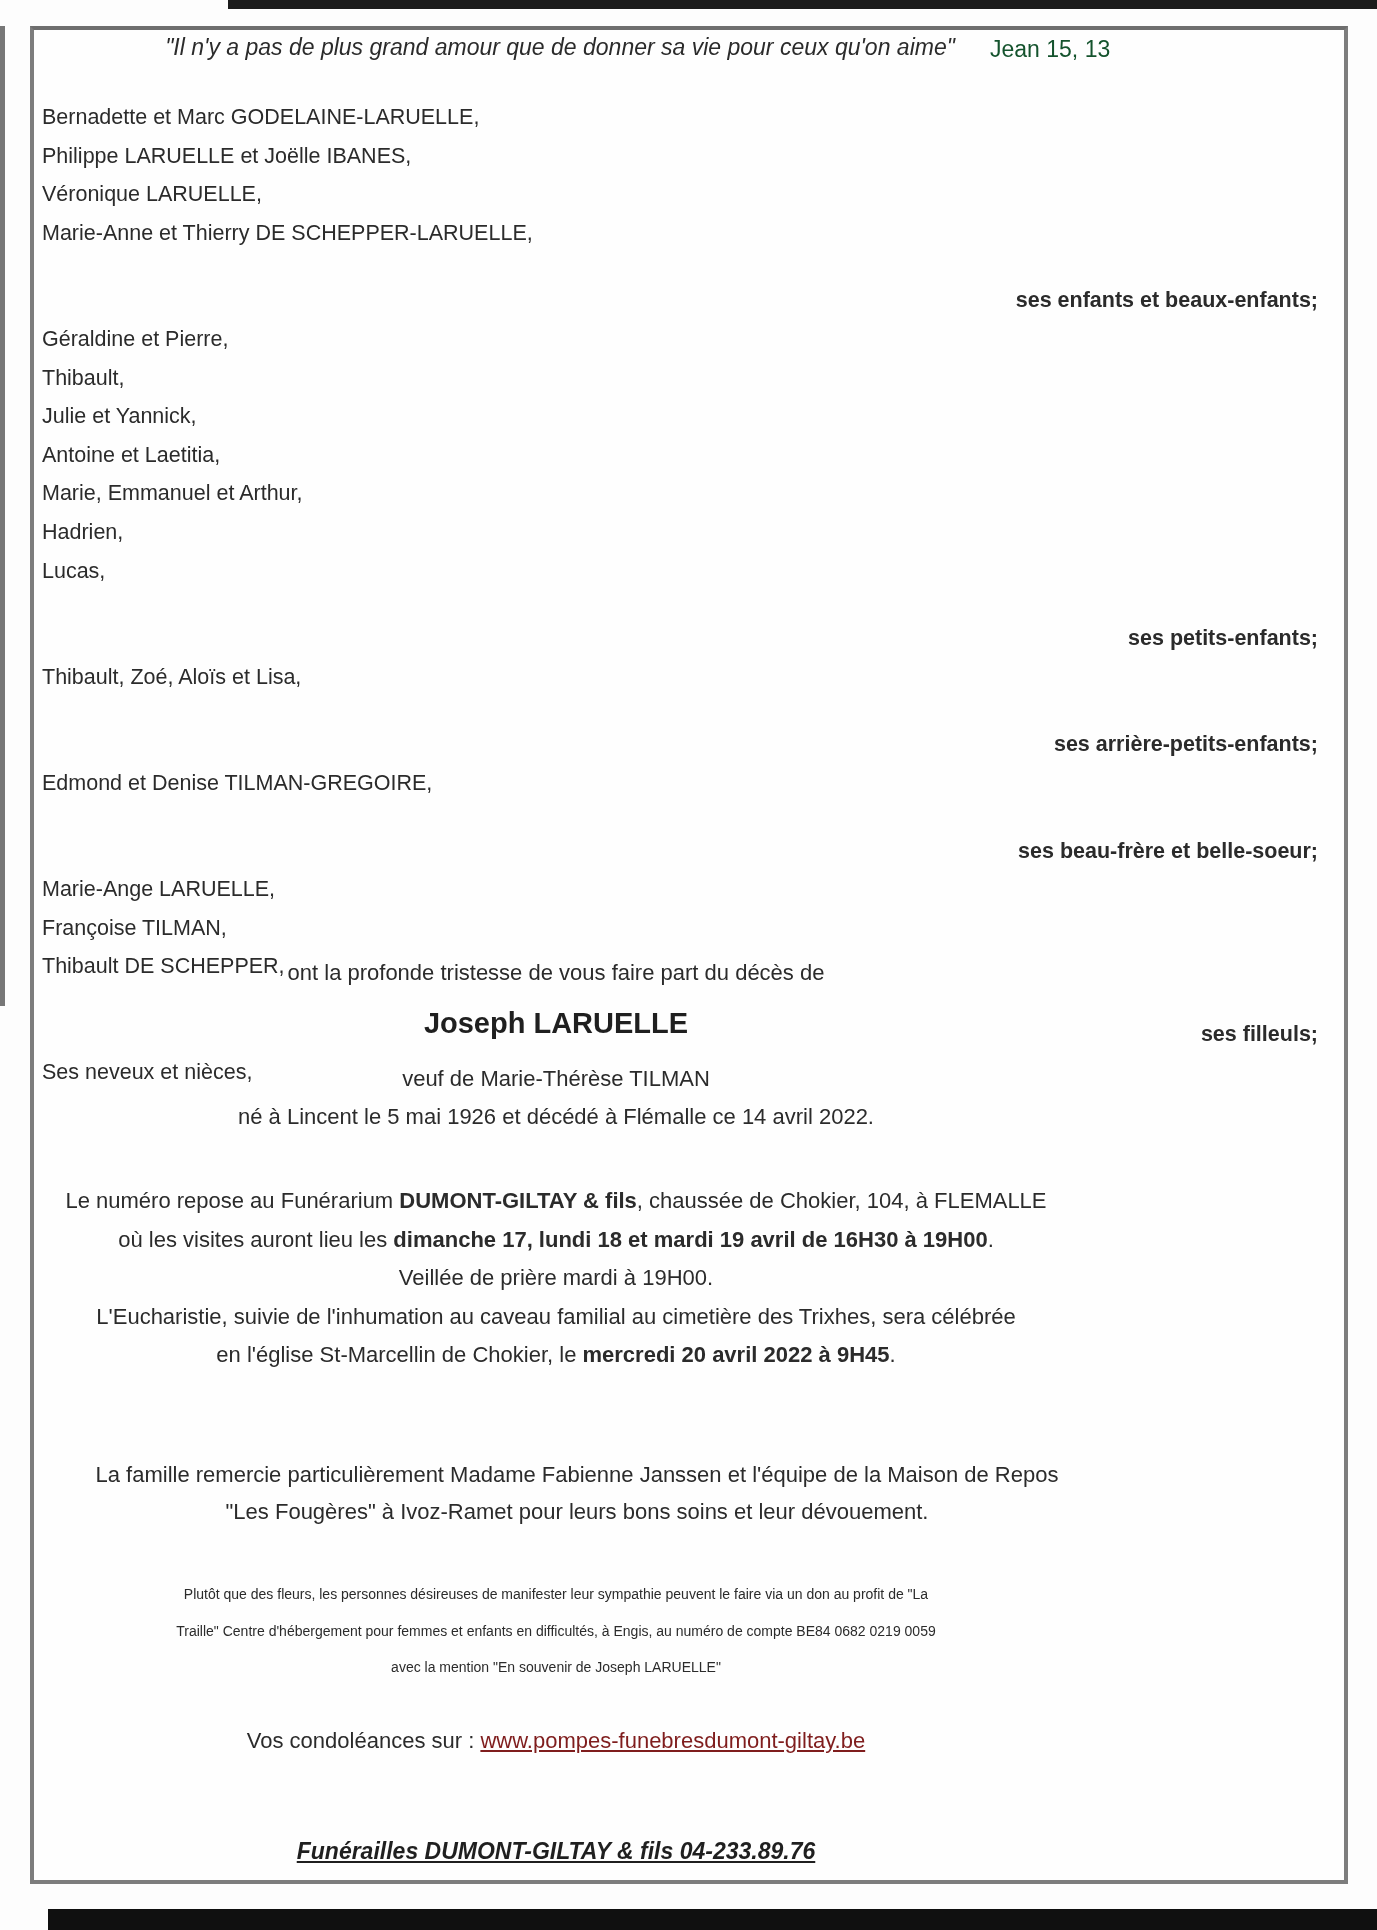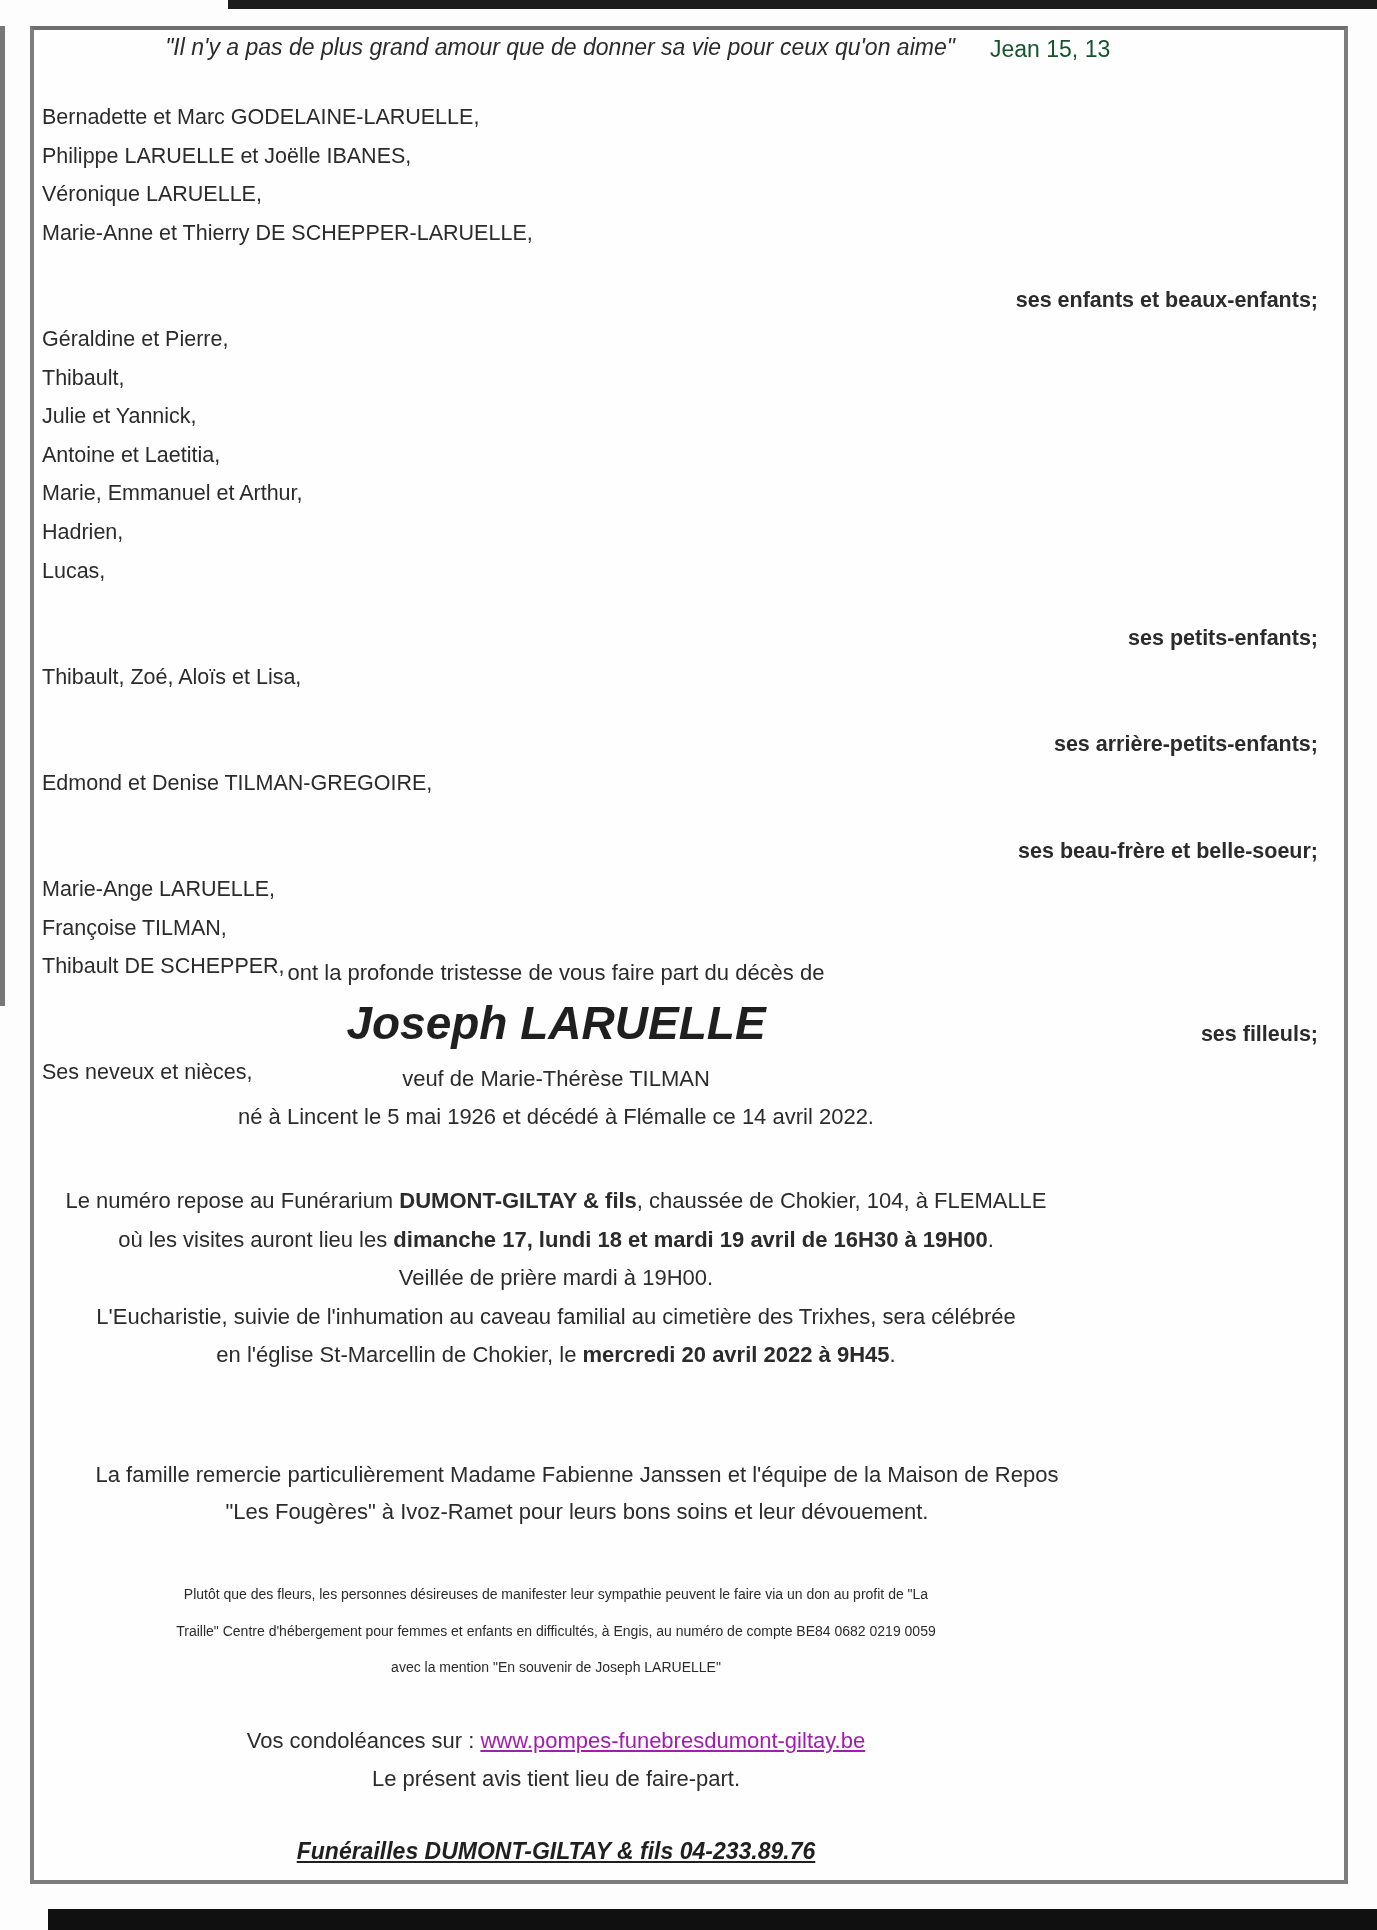--- a/index.html
+++ b/index.html
@@ -81,33 +81,32 @@
   
   .center-col {
     position: absolute;
     left: 30px;
     width: 1052px;
     text-align: center;
     color: #2b2b2b;
   }
   .announcement { top: 954px; font-size: 22px; line-height: 38px; }
   .deceased-name {
-    font-size: 46px;
+    font-size: 29px;
     font-weight: bold;
     line-height: 54px;
     margin: 4px 0 10px 0;
     color: #1f1f1f;
-    font-style: italic;
   }
   .funeral { top: 1182px; font-size: 22px; line-height: 38.6px; }
   .thanks  { top: 1456px; font-size: 22px; line-height: 37px; padding-left: 21px; }
   .donation { top: 1576px; font-size: 14px; line-height: 36.5px; }
   .condolences { top: 1722px; font-size: 22px; line-height: 38px; }
   .condolence-link {
-    color: #a21caf;
+    color: #7f1d1d;
     text-decoration: underline;
     cursor: pointer;
   }
   .footer-line {
     top: 1838px;
     font-size: 23px;
     font-weight: bold;
     font-style: italic;
     text-decoration: underline;
     color: #1f1f1f;
@@ -172,19 +171,18 @@
   </div>
 
   <div class="center-col donation">
     <div>Plutôt que des fleurs, les personnes désireuses de manifester leur sympathie peuvent le faire via un don au profit de "La</div>
     <div>Traille" Centre d'hébergement pour femmes et enfants en difficultés, à Engis, au numéro de compte BE84 0682 0219 0059</div>
     <div>avec la mention "En souvenir de Joseph LARUELLE"</div>
   </div>
 
   <div class="center-col condolences">
     <div><span>Vos condoléances sur : </span><a class="condolence-link">www.pompes-funebresdumont-giltay.be</a></div>
-    <div>Le présent avis tient lieu de faire-part.</div>
   </div>
 
   <div class="center-col footer-line">Funérailles DUMONT-GILTAY &amp; fils 04-233.89.76</div>
 
   <div class="scan-bottom-bar"></div>
 </div>
 
 </body></html>

